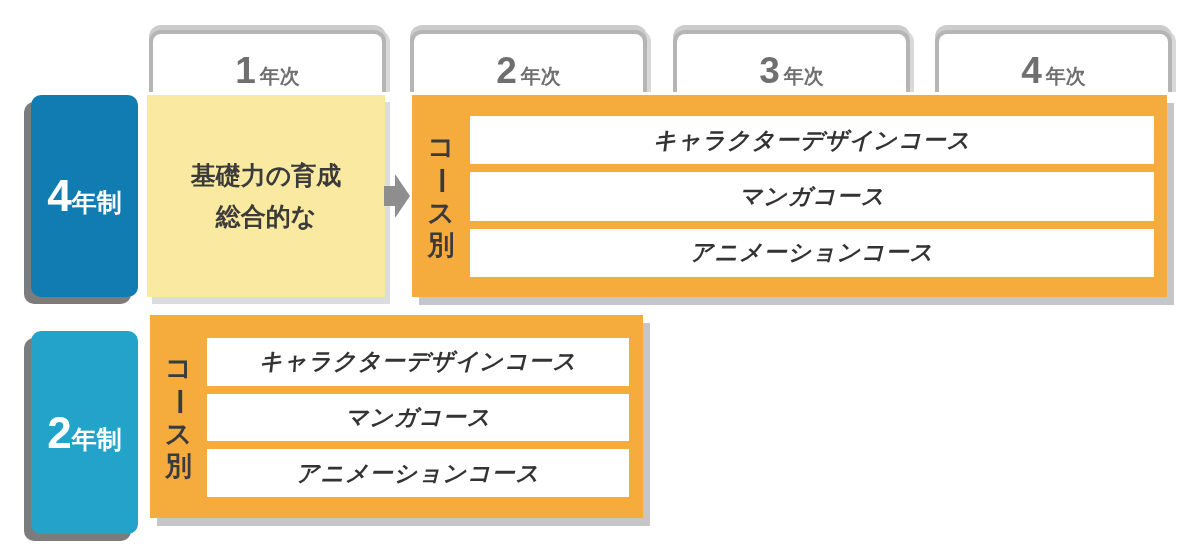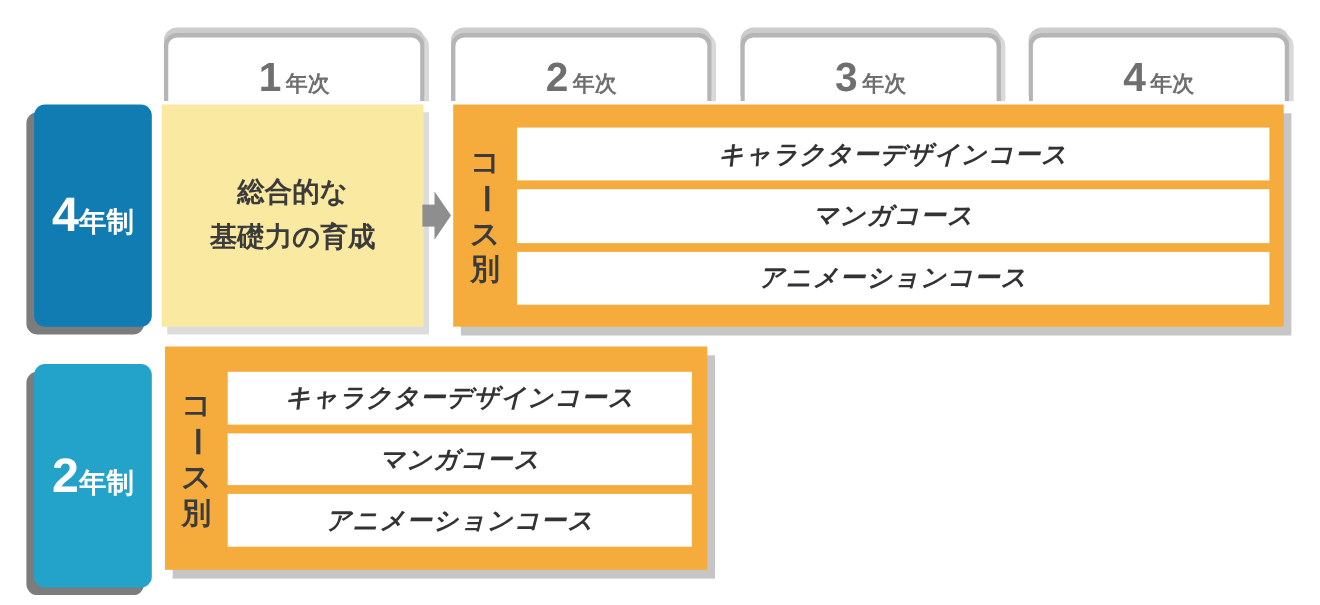--- a/index.html
+++ b/index.html
@@ -107,22 +107,22 @@
   </div>
   <div class="year-tab tab-4">
     <span class="tab-inner"><span class="tab-num">4</span><span class="tab-unit">年次</span></span>
   </div>
 
   <div class="program-badge badge-4y">
     <span><span class="badge-num">4</span><span class="badge-unit">年制</span></span>
   </div>
 
   <div class="foundation-box">
+    <div>基礎力の育成</div>
     <div>総合的な</div>
-    <div>基礎力の育成</div>
   </div>
 
   <div class="arrow">
     <div class="arrow-tail"></div>
     <div class="arrow-head"></div>
   </div>
 
   <div class="course-group group-4y">
     <div class="vlabel-col">
       <div class="vlabel vstack">

